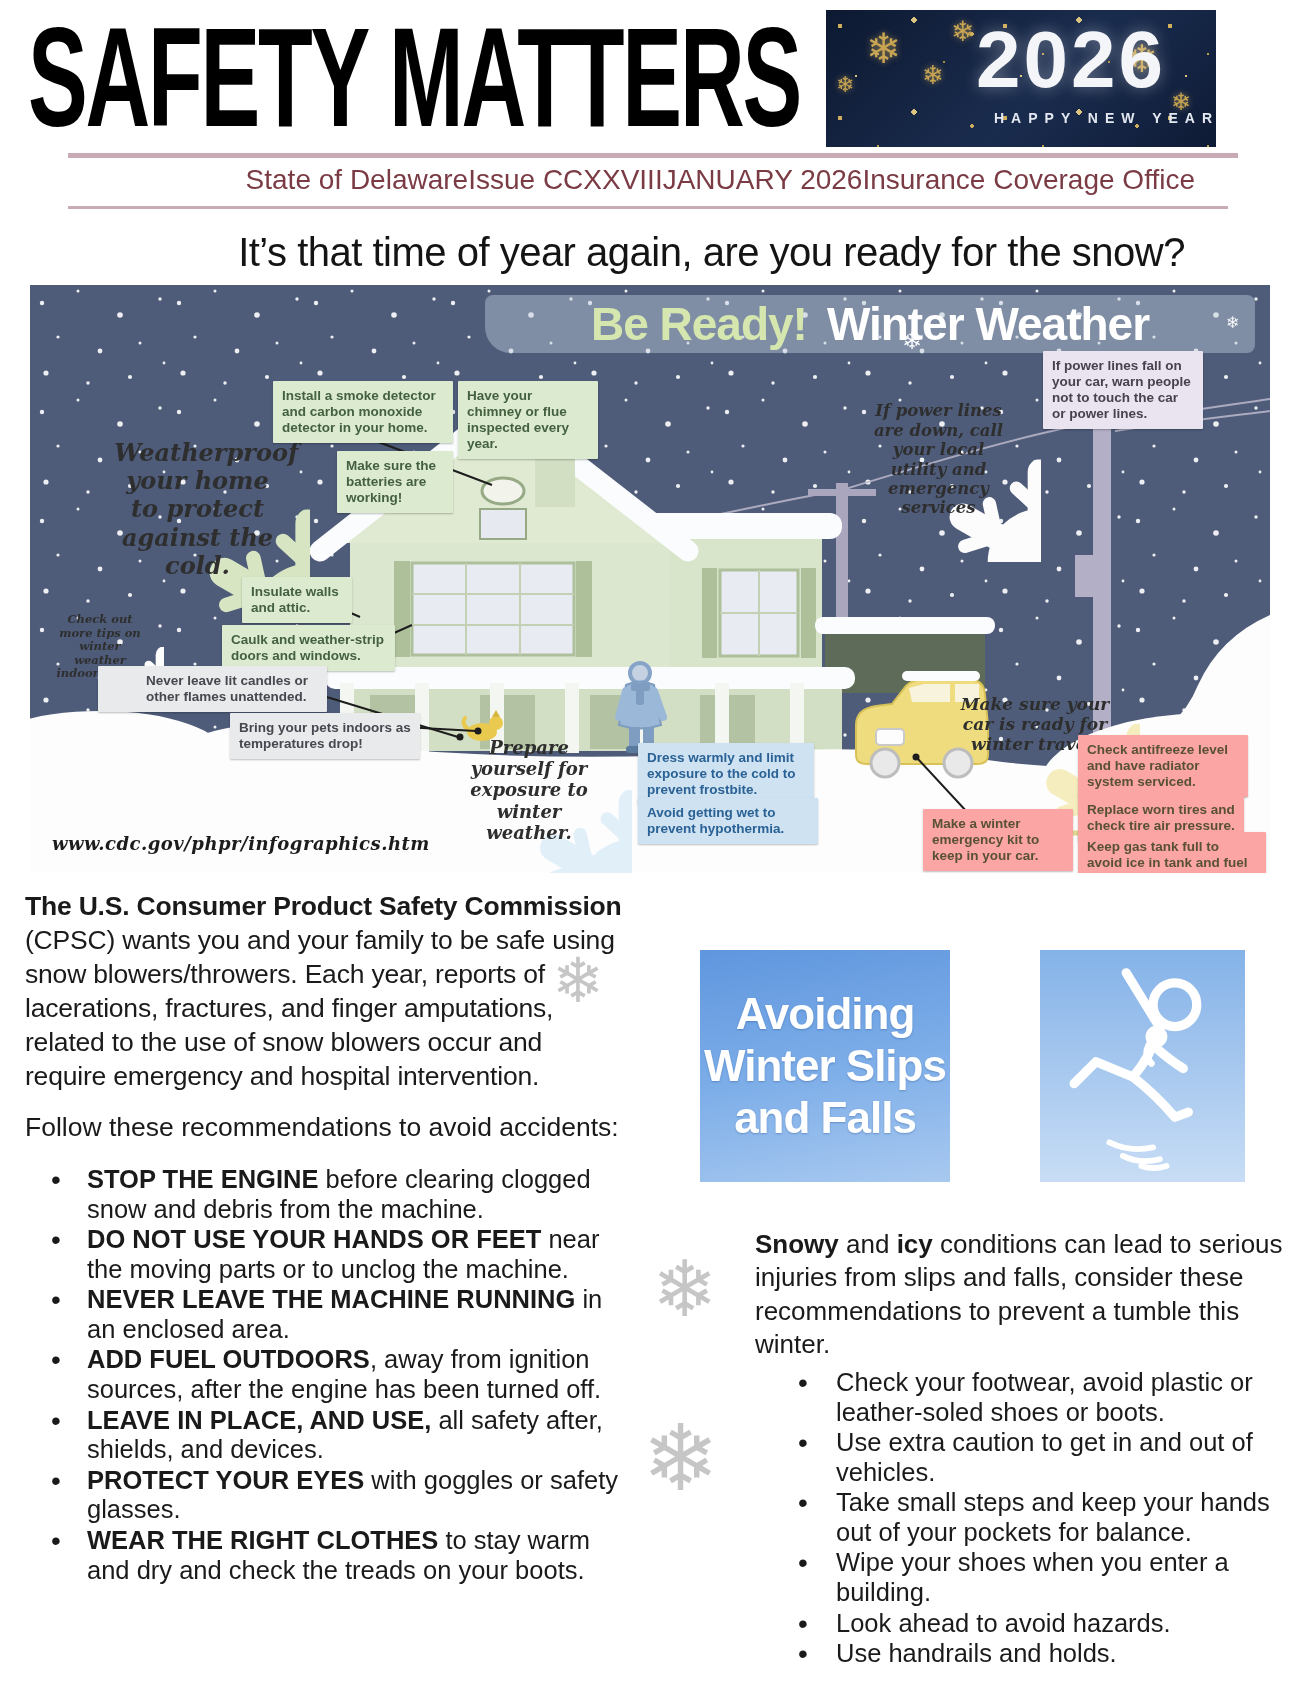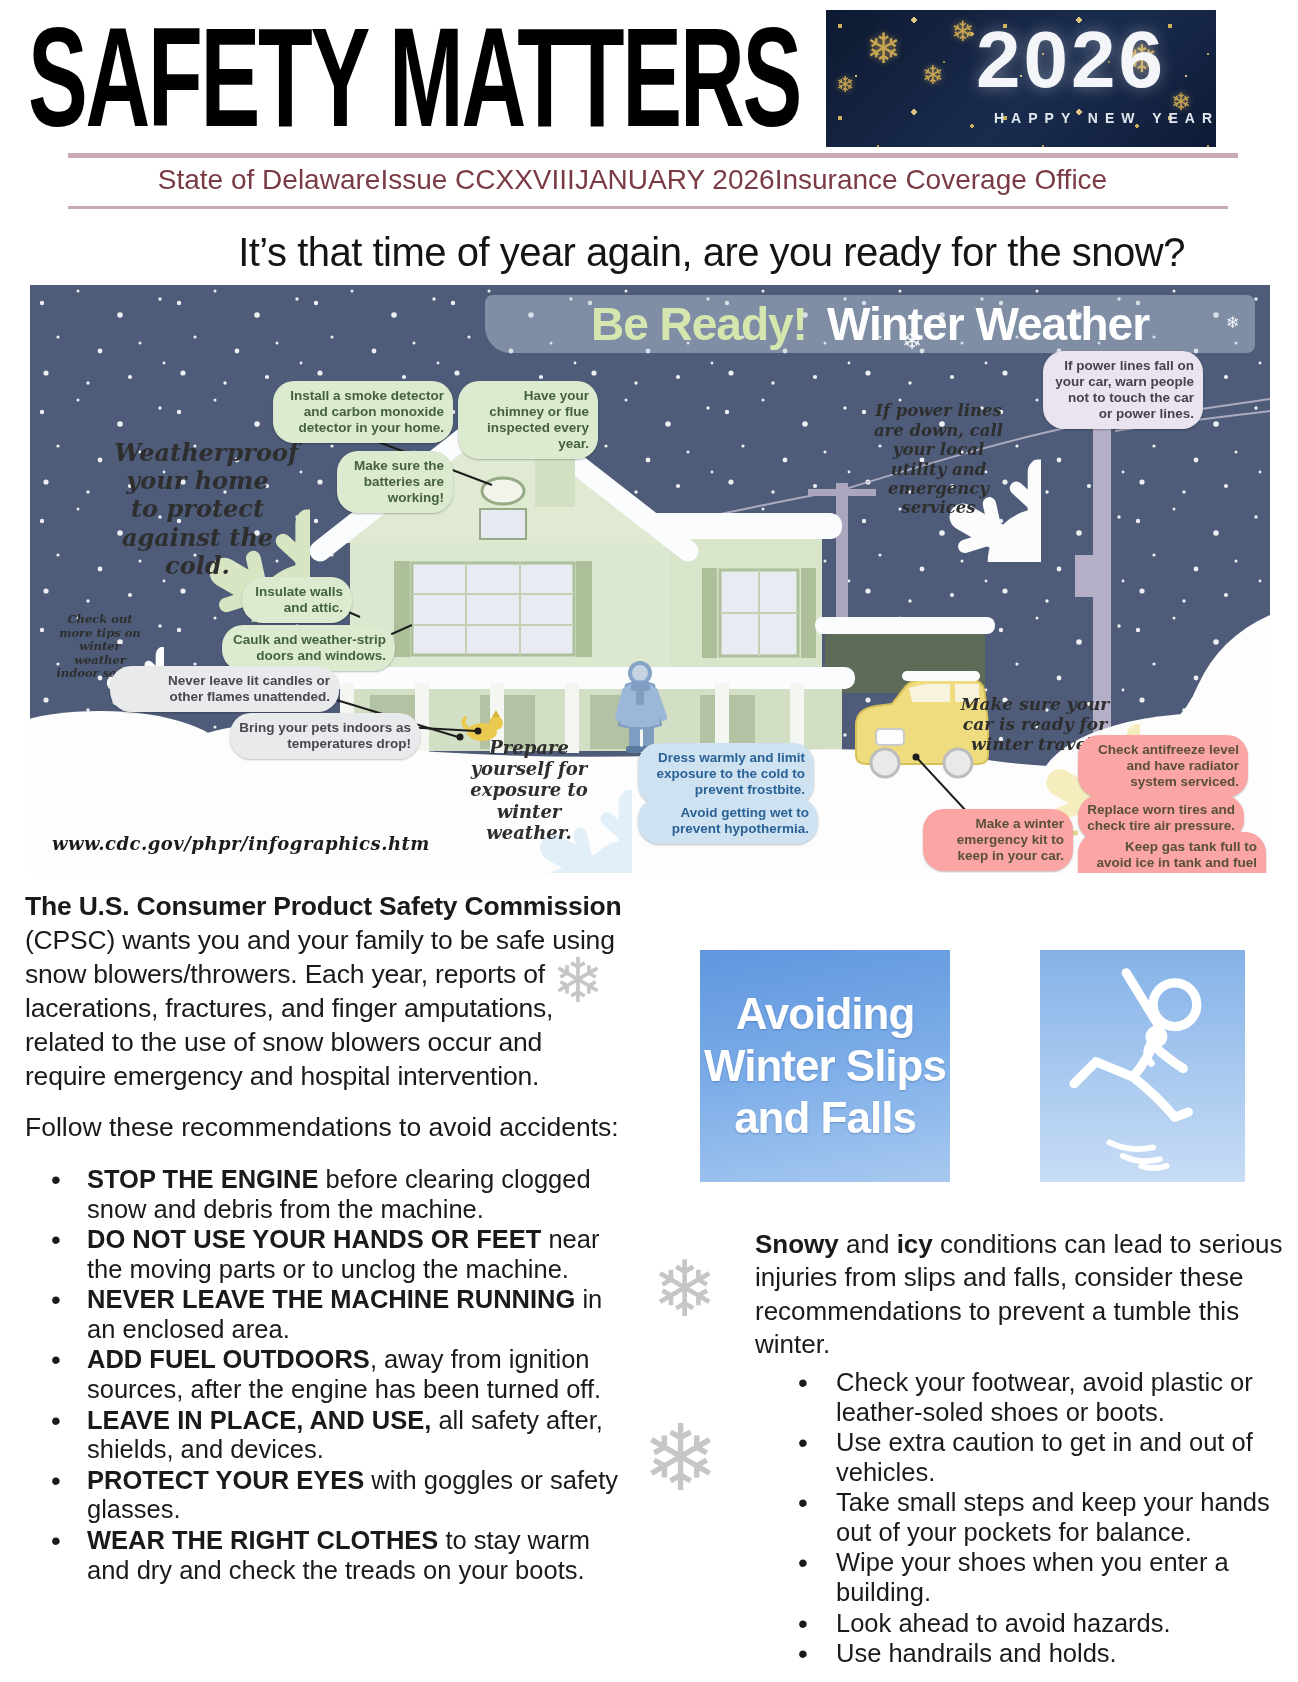--- a/index.html
+++ b/index.html
@@ -34,39 +34,39 @@
   .ny-year{
     position:absolute;left:150px;top:4px;font-size:80px;font-weight:bold;color:#f3f5f9;
     letter-spacing:3px;text-shadow:0 0 16px rgba(255,255,255,.35);
   }
   .ny-msg{
     position:absolute;left:120px;top:100px;font-size:14px;font-weight:bold;color:#e3e8f0;
     letter-spacing:7px;white-space:nowrap;margin-left:48px;
   }
   .rule{background:#c9abb5;}
   .masthead{
-    left:70px;top:164px;width:1125px;display:flex;justify-content:center;
+    left:70px;top:164px;width:1125px;display:flex;justify-content:flex-end;
     font-size:28px;color:#7b3b45;white-space:nowrap;
   }
   .headline{left:15px;top:230px;width:1170px;text-align:right;font-size:40px;color:#141414;letter-spacing:-.5px;}
 
   
   .scene{left:30px;top:285px;width:1240px;height:588px;background:#4e5c79;overflow:hidden;}
   .scene svg.bg{position:absolute;inset:0;}
   .ig-titlebar{
     position:absolute;left:455px;top:10px;width:770px;height:58px;
     background:rgba(188,203,219,.45);border-radius:8px 8px 8px 26px;
     display:flex;align-items:center;justify-content:center;gap:20px;
     font-size:46px;font-weight:bold;letter-spacing:-1px;white-space:nowrap;z-index:2;
   }
   .ig-title-accent{color:#d5e7af;}
   .ig-title-main{color:#ffffff;}
   .tip{
-    position:absolute;border-radius:21px;padding:7px 9px;font-weight:bold;
-    font-size:13.5px;line-height:1.18;z-index:4;box-shadow:0 1px 2px rgba(0,0,0,.25);text-align:right;
+    position:absolute;border-radius:1px;padding:7px 9px;font-weight:bold;
+    font-size:13.5px;line-height:1.18;z-index:4;box-shadow:0 1px 2px rgba(0,0,0,.25);
   }
   .tip-green{background:#dcead0;color:#44613f;}
   .tip-gray{background:#e9eaec;color:#47474f;}
   .tip-blue{background:#cfe2f2;color:#2a6295;}
   .tip-yellow{background:#fca5a5;color:#585134;}
   .tip-lav{background:#eae4f0;color:#474150;}
   .flake{
     position:absolute;display:flex;align-items:center;justify-content:center;text-align:center;
     font-family:"DejaVu Serif",serif;font-style:italic;font-weight:bold;color:#2e2e2e;z-index:3;
   }
@@ -350,21 +350,21 @@
         <use href="#sf6"></use>
       </svg>
     <div class="ftext">Make sure your car is ready for winter travel.</div>
   </div>
 
   <div class="tip tip-green" style="left:243px;top:96px;width:162px;">Install a smoke detector and carbon monoxide detector in your home.</div>
   <div class="tip tip-green" style="left:428px;top:96px;width:122px;">Have your chimney or flue inspected every year.</div>
   <div class="tip tip-green" style="left:307px;top:166px;width:98px;">Make sure the batteries are working!</div>
   <div class="tip tip-green" style="left:212px;top:292px;width:92px;">Insulate walls and attic.</div>
   <div class="tip tip-green" style="left:192px;top:340px;width:155px;">Caulk and weather-strip doors and windows.</div>
-  <div class="tip tip-gray" style="left:80px;top:381px;width:172px;padding-left:48px;">Never leave lit candles or other flames unattended.</div>
+  <div class="tip tip-gray" style="left:68px;top:381px;width:172px;padding-left:48px;">Never leave lit candles or other flames unattended.</div>
   <div class="tip tip-gray" style="left:200px;top:428px;width:172px;">Bring your pets indoors as temperatures drop!</div>
   <div class="tip tip-lav" style="left:1013px;top:66px;width:142px;">If power lines fall on your car, warn people not to touch the car or power lines.</div>
   <div class="tip tip-blue" style="left:608px;top:458px;width:158px;">Dress warmly and limit exposure to the cold to prevent frostbite.</div>
   <div class="tip tip-blue" style="left:608px;top:513px;width:162px;">Avoid getting wet to prevent hypothermia.</div>
   <div class="tip tip-yellow" style="left:1048px;top:450px;width:152px;">Check antifreeze level and have radiator system serviced.</div>
   <div class="tip tip-yellow" style="left:1048px;top:510px;width:148px;">Replace worn tires and check tire air pressure.</div>
   <div class="tip tip-yellow" style="left:1048px;top:547px;width:170px;">Keep gas tank full to avoid ice in tank and fuel lines.</div>
   <div class="tip tip-yellow" style="left:893px;top:524px;width:132px;">Make a winter emergency kit to keep in your car.</div>
 
   <div class="ig-url">www.cdc.gov/phpr/infographics.htm</div>

